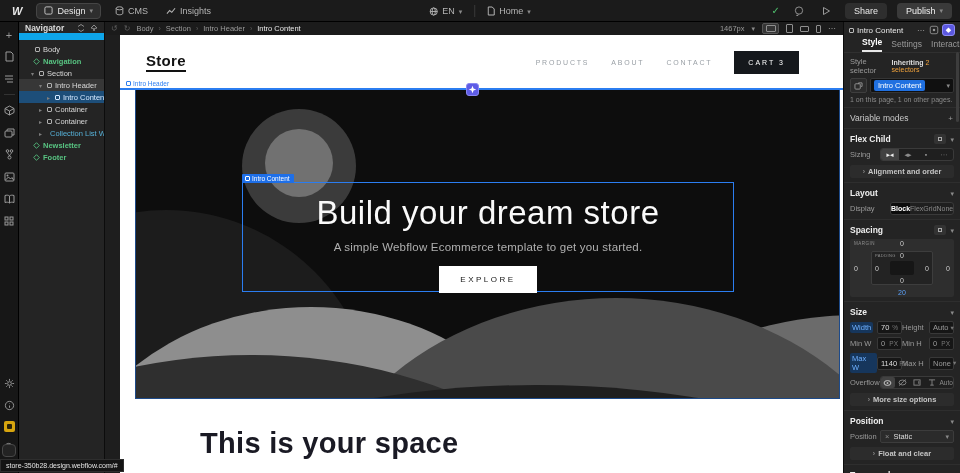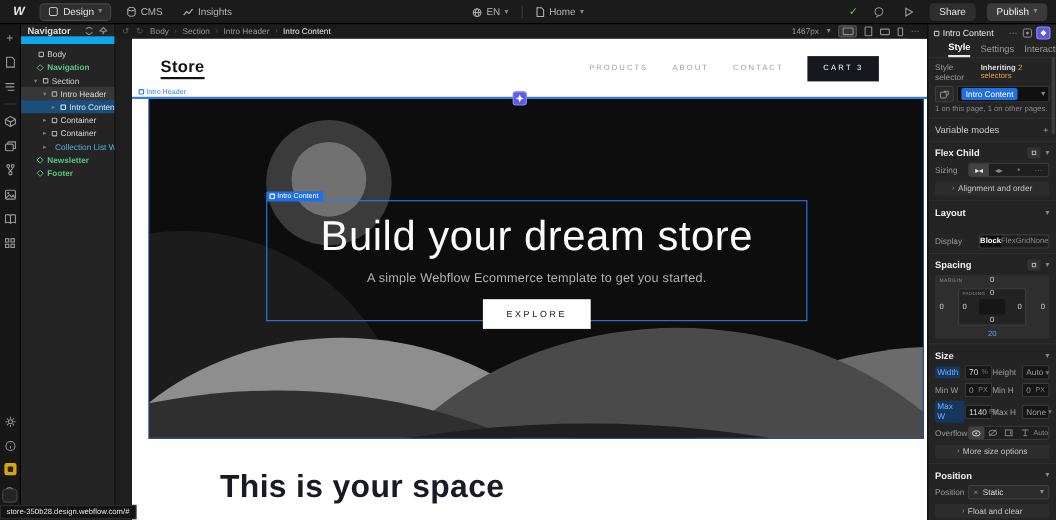--- a/index.html
+++ b/index.html
@@ -68,21 +68,21 @@
   .cart-btn{background:#15181c;color:#fff;font-size:7px;letter-spacing:2px;padding:8px 14px;}
   .guide-line{position:absolute;left:15px;top:53px;width:723px;height:2px;background:#2b7df0;z-index:6;}
   .ih-tag{position:absolute;left:19px;top:45px;display:flex;align-items:center;gap:2px;color:#2b7df0;font-size:6.5px;z-index:7;background:#fff;padding:0 2px;}
   .tag-sq{width:5px;height:5px;border:1px solid #2b7df0;border-radius:1px;}
   .handle{position:absolute;left:361px;top:48px;width:13px;height:13px;background:#5e5ce6;border:1px solid #8987f2;border-radius:3px;display:flex;align-items:center;justify-content:center;z-index:8;}
   .hero{position:absolute;left:15px;top:54px;width:705px;height:310px;background:#0d0d0d;overflow:hidden;border:1px solid rgba(43,125,240,.55);}
   .hero svg.bg{position:absolute;left:0;top:0;}
   .sel-box{position:absolute;left:106px;top:92px;width:492px;height:110px;border:1px solid #2b7df0;display:flex;flex-direction:column;align-items:center;padding-top:12px;}
   .ic-tag{position:absolute;left:-1px;top:-9px;display:flex;align-items:center;gap:2px;background:#1e6fe8;color:#fff;font-size:6.5px;padding:1px 4px 1px 3px;border-radius:1px;}
   .ic-tag .tag-sq{border-color:#fff;}
-  .hero-title{color:#fafafa;font-size:38px;font-weight:500;letter-spacing:.5px;line-height:1.1;}
+  .hero-title{color:#fafafa;font-size:33px;font-weight:500;letter-spacing:.5px;line-height:1.1;}
   .hero-sub{color:#b0b0b0;font-size:11.5px;margin-top:10px;letter-spacing:.2px;}
   .hero-cta{margin-top:13px;background:#fff;color:#141414;font-size:8px;letter-spacing:2.5px;padding:9px 21px;}
   .next-title{position:absolute;left:80px;top:392px;color:#1a1a24;font-size:29px;font-weight:600;letter-spacing:.3px;}
 
   
   .help-chip{position:absolute;left:2px;top:444px;width:14px;height:13px;background:#232323;border:1px solid #474747;border-radius:4px;z-index:60;}
   .status-tip{position:absolute;left:0;top:459px;height:13px;background:#141414;border:1px solid #2e2e2e;color:#e3e3e3;font-size:7px;display:flex;align-items:center;padding:0 5px;z-index:60;white-space:nowrap;}
 
   
   .panel{position:absolute;left:843px;top:22px;width:117px;height:451px;background:#242424;border-left:1px solid #0c0c0c;z-index:30;color:#cfcfcf;overflow:hidden;}
@@ -104,21 +104,21 @@
   .sel-input .chev{margin-left:auto;}
   .usage{font-size:7px;color:#8a8a8a;margin-top:3px;}
   .sec-h{display:flex;align-items:center;height:12px;}
   .sec-h .t{color:#efefef;font-size:8.5px;font-weight:700;flex:1;}
   .mini-box{width:12px;height:10px;background:#333;border-radius:2px;display:flex;align-items:center;justify-content:center;margin-right:4px;}
   .mini-box i{width:4px;height:4px;border:1px solid #aaa;display:block;}
   .seg{flex:1;display:flex;background:#1f1f1f;border:1px solid #3a3a3a;border-radius:3px;overflow:hidden;height:13px;}
   .seg .cell{flex:1;display:flex;align-items:center;justify-content:center;color:#8a8a8a;font-size:7px;}
   .seg .cell.active{background:#424242;color:#eee;}
   .seg .cell.active-dark{background:#0c0c0c;color:#fff;font-weight:700;}
-  .wide-btn{margin-top:4px;height:13px;background:#2c2c2c;border-radius:2px;display:flex;align-items:center;justify-content:center;gap:3px;color:#c5c5c5;font-size:7.5px;width:100%;}
+  .wide-btn{margin-top:4px;height:13px;background:#2c2c2c;border-radius:2px;display:flex;align-items:center;justify-content:center;gap:3px;color:#c5c5c5;font-size:7.5px;width:100%;font-weight:bold;}
   .wb-ar{color:#8a8a8a;font-size:7px;}
   .rlabel{width:27px;flex:0 0 auto;font-size:7.5px;color:#9a9a9a;}
   
   .spacing-box{position:relative;height:58px;background:#2e2e2e;border-radius:2px;margin-top:3px;font-size:7px;color:#cfcfcf;}
   .sb-lab{position:absolute;top:2px;left:4px;font-size:4.5px;color:#8f8f8f;letter-spacing:.5px;}
   .sb-top{position:absolute;top:1px;left:0;right:0;text-align:center;}
   .sb-bot{position:absolute;bottom:1px;left:0;right:0;text-align:center;color:#5aa0f8;}
   .sb-l{position:absolute;left:4px;top:50%;transform:translateY(-50%);}
   .sb-r{position:absolute;right:4px;top:50%;transform:translateY(-50%);}
   .pad-box{position:absolute;left:21px;right:21px;top:12px;bottom:12px;background:#232323;border:1px solid #3d3d3d;border-radius:2px;}
@@ -500,21 +500,21 @@
         <span class="wb-ar">›</span>
         <span>Alignment and order</span>
       </button>
     </div>
 
     <div class="sec">
       <div class="sec-h">
         <span class="t">Layout</span>
         <span class="chev">▾</span>
       </div>
-      <div class="row" style="margin-top:14px;gap:13px">
+      <div class="row" style="margin-top:3px;gap:13px">
         <span class="rlabel">Display</span>
         <span class="seg">
           <span class="cell active-dark">Block</span>
           <span class="cell">Flex</span>
           <span class="cell">Grid</span>
           <span class="cell"><span>None</span>&nbsp;▾</span>
         </span>
       </div>
     </div>
 

